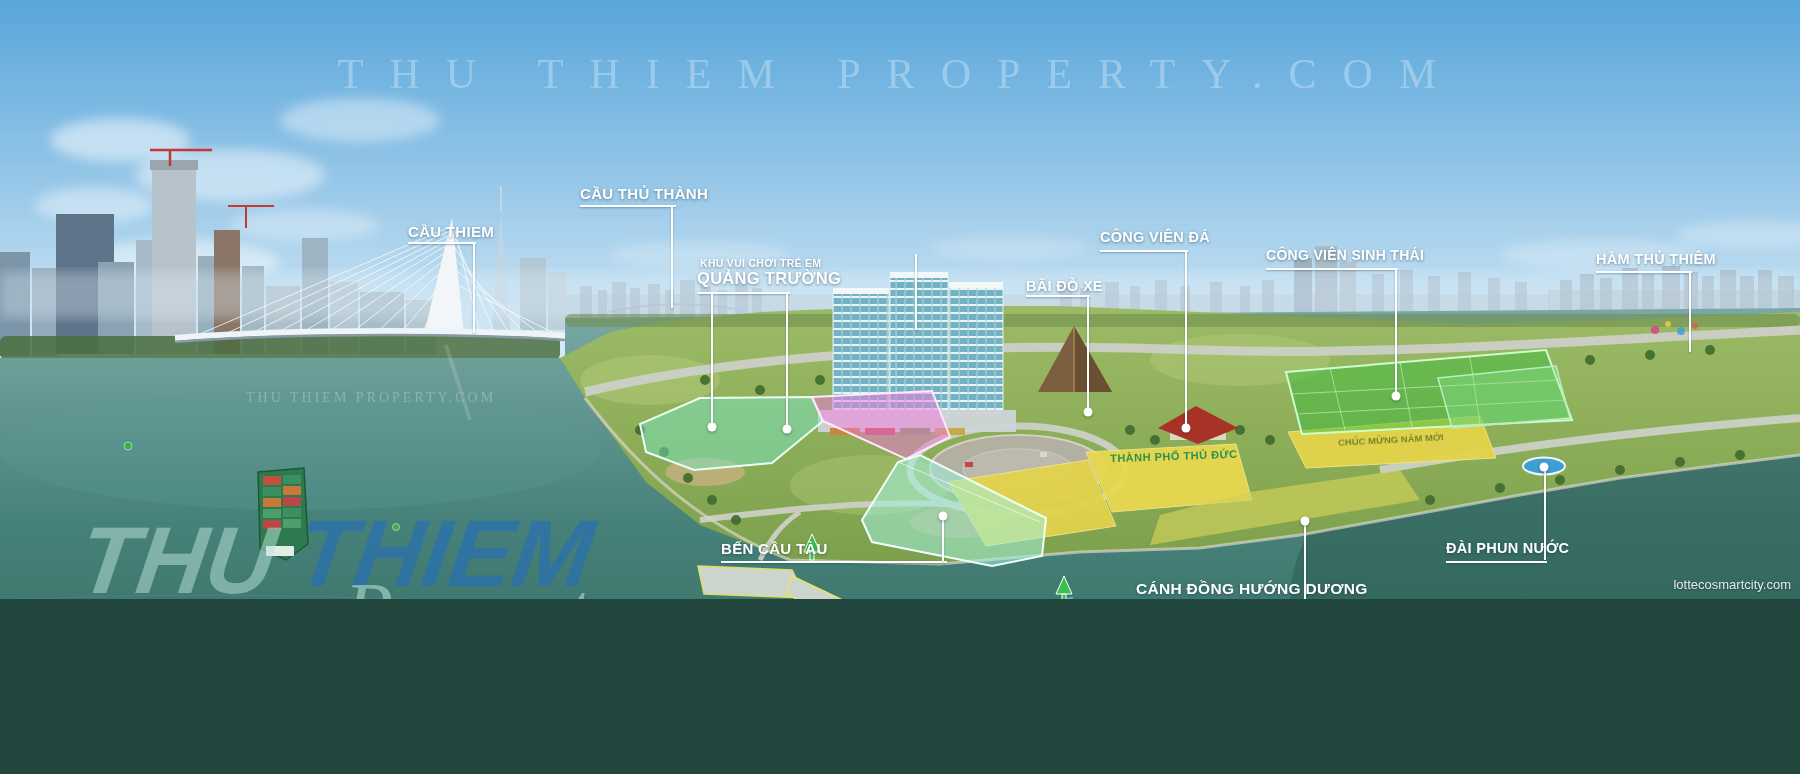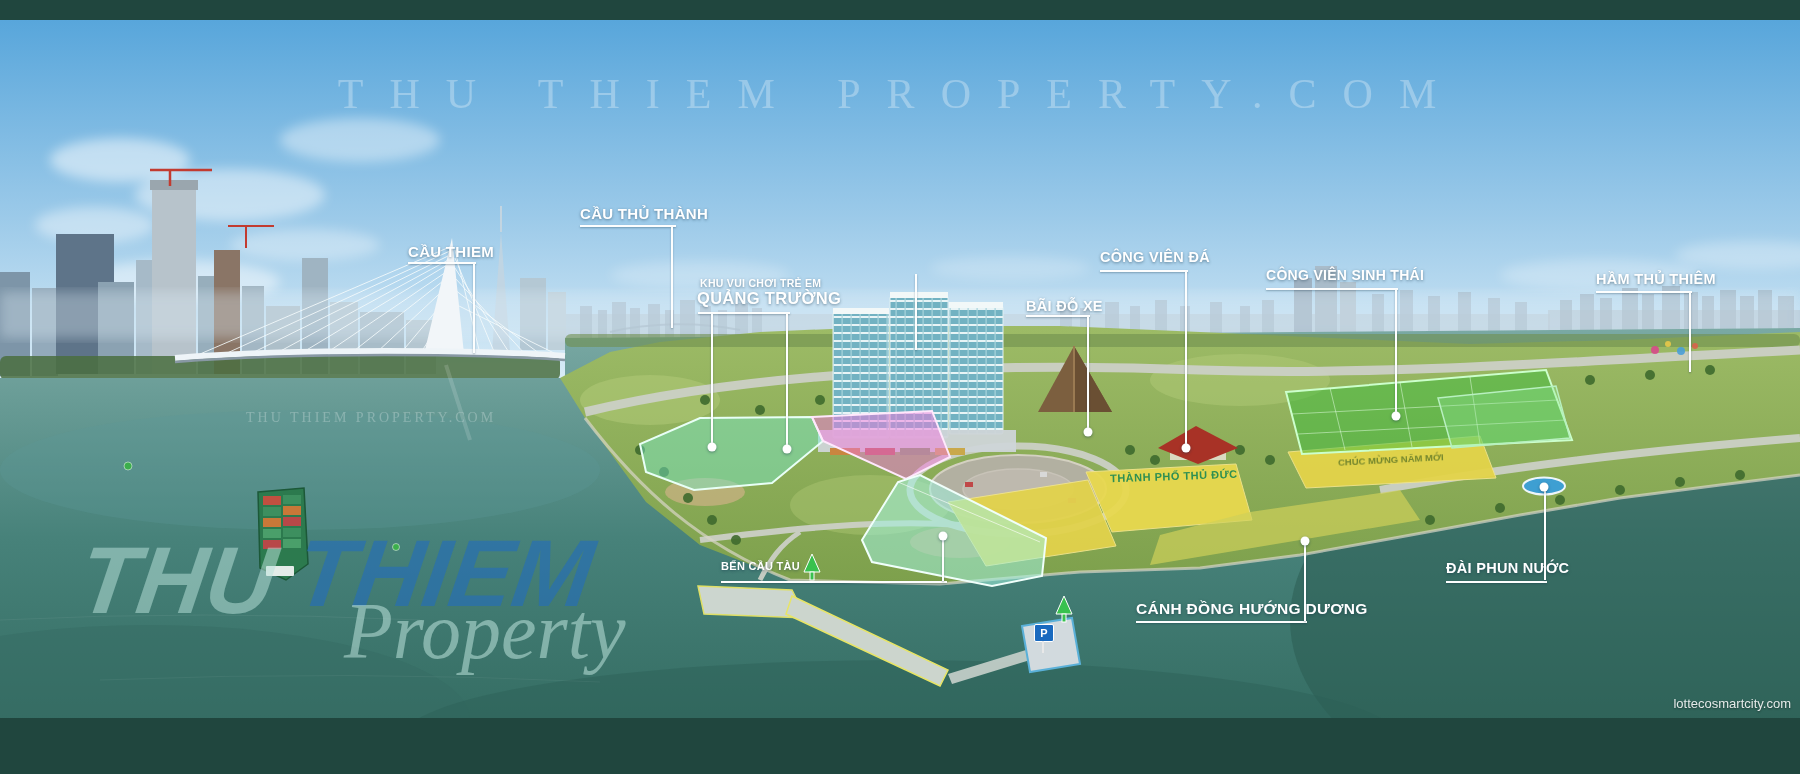--- a/index.html
+++ b/index.html
@@ -1,17 +1,17 @@
 <!DOCTYPE html>
 <html><head>
 <meta charset="utf-8">
 <style>
   html,body{margin:0;padding:0;background:#20463e;}
-  #stage{position:relative;width:1800px;height:698px;overflow:hidden;
-         font-family:"Liberation Sans",sans-serif;margin-top:20px;}
+  #stage{position:relative;width:1800px;height:599px;overflow:hidden;
+         font-family:"Liberation Sans",sans-serif;}
   #scene{position:absolute;left:0;top:0;}
   
   .lbl{position:absolute;color:#fff;font-weight:700;white-space:nowrap;
        text-shadow:0 1px 3px rgba(20,50,70,.5);letter-spacing:.3px;line-height:1.05;}
   .hline,.vline{position:absolute;background:#fdfefe;box-shadow:0 1px 2px rgba(20,50,70,.35);}
   .hline{height:2px;}
   .vline{width:2px;}
   .dot{position:absolute;width:9px;height:9px;border-radius:50%;background:#fff;
        box-shadow:0 1px 3px rgba(20,50,70,.45);transform:translate(-50%,-50%);}
   
@@ -396,21 +396,21 @@
 
   <div class="lbl" style="left:1266px;top:248px;font-size:14px;">CÔNG VIÊN SINH THÁI</div>
   <div class="hline" style="left:1266px;top:268px;width:132px;"></div>
   <div class="vline" style="left:1395px;top:270px;height:126px;"></div>
   <div class="dot" style="left:1396px;top:396px;"></div>
 
   <div class="lbl" style="left:1596px;top:252px;font-size:14.5px;">HẦM THỦ THIÊM</div>
   <div class="hline" style="left:1596px;top:271px;width:96px;"></div>
   <div class="vline" style="left:1689px;top:273px;height:79px;"></div>
 
-  <div class="lbl" style="left:721px;top:541px;font-size:11px;">BẾN CẦU TÀU</div>
+  <div class="lbl" style="left:721px;top:541px;font-size:15px;">BẾN CẦU TÀU</div>
   <div class="hline" style="left:721px;top:561px;width:226px;"></div>
   <div class="vline" style="left:942px;top:518px;height:43px;"></div>
   <div class="dot" style="left:943px;top:516px;"></div>
 
   <div class="lbl" style="left:1136px;top:581px;font-size:15.5px;">CÁNH ĐỒNG HƯỚNG DƯƠNG</div>
   <div class="hline" style="left:1136px;top:601px;width:171px;"></div>
   <div class="vline" style="left:1304px;top:523px;height:78px;"></div>
   <div class="dot" style="left:1305px;top:521px;"></div>
 
   <div class="lbl" style="left:1446px;top:541px;font-size:14.5px;">ĐÀI PHUN NƯỚC</div>

